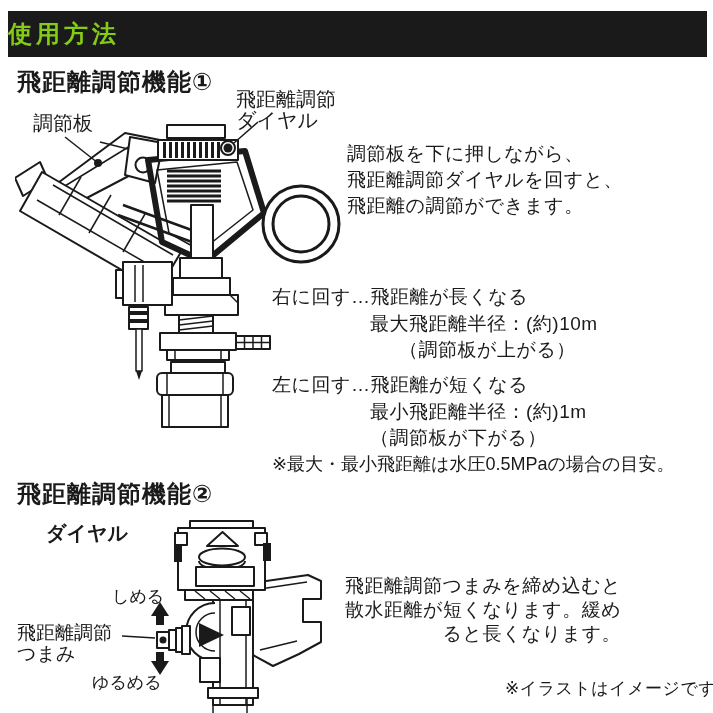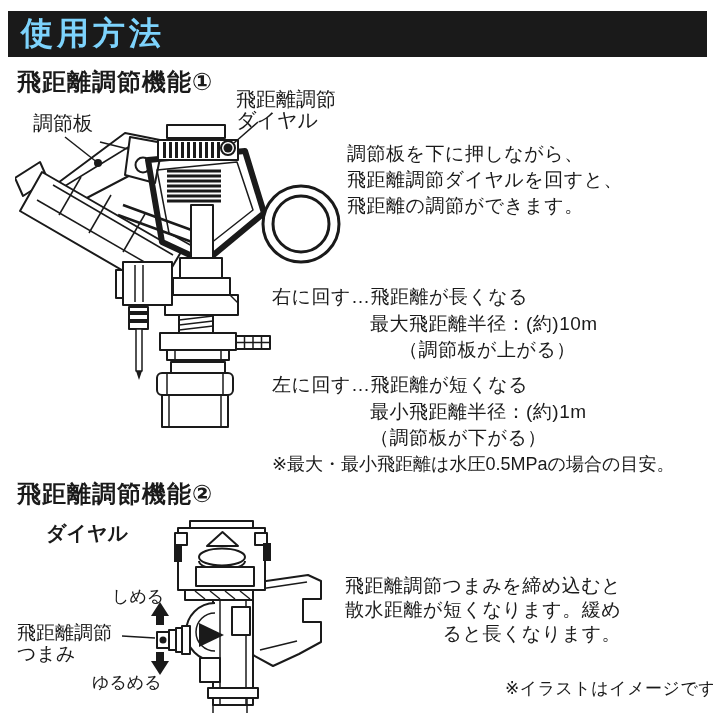--- a/index.html
+++ b/index.html
@@ -6,21 +6,21 @@
   .page{
     position:relative;width:713px;height:713px;background:#ffffff;overflow:hidden;
     font-family:"Liberation Sans","DejaVu Sans",sans-serif;color:#1a1a1a;
   }
   .abs{position:absolute;white-space:nowrap;}
   .header-bar{
     position:absolute;left:8px;top:11px;width:699px;height:46px;background:#1a1a1a;
     display:flex;align-items:center;
   }
   .header-bar span{
-    color:#7dd3fc;font-size:32px;font-weight:bold;padding-left:13px;letter-spacing:4px;
+    color:#84cc16;font-size:24px;font-weight:bold;padding-left:0;letter-spacing:4px;
   }
   .sec-title{font-size:24px;font-weight:bold;letter-spacing:1px;}
   .body-txt{font-size:19px;line-height:26px;letter-spacing:0.5px;}
   .body-txt2{font-size:19px;line-height:24px;letter-spacing:0.5px;}
   .line-txt{font-size:19px;letter-spacing:0.5px;}
   .note-txt{font-size:18px;letter-spacing:0px;}
   .note2-txt{font-size:17px;letter-spacing:0.5px;}
   .lbl{font-size:20px;line-height:21px;}
   .lbl-s{font-size:17px;}
   .lbl-m{font-size:19px;line-height:21px;}

